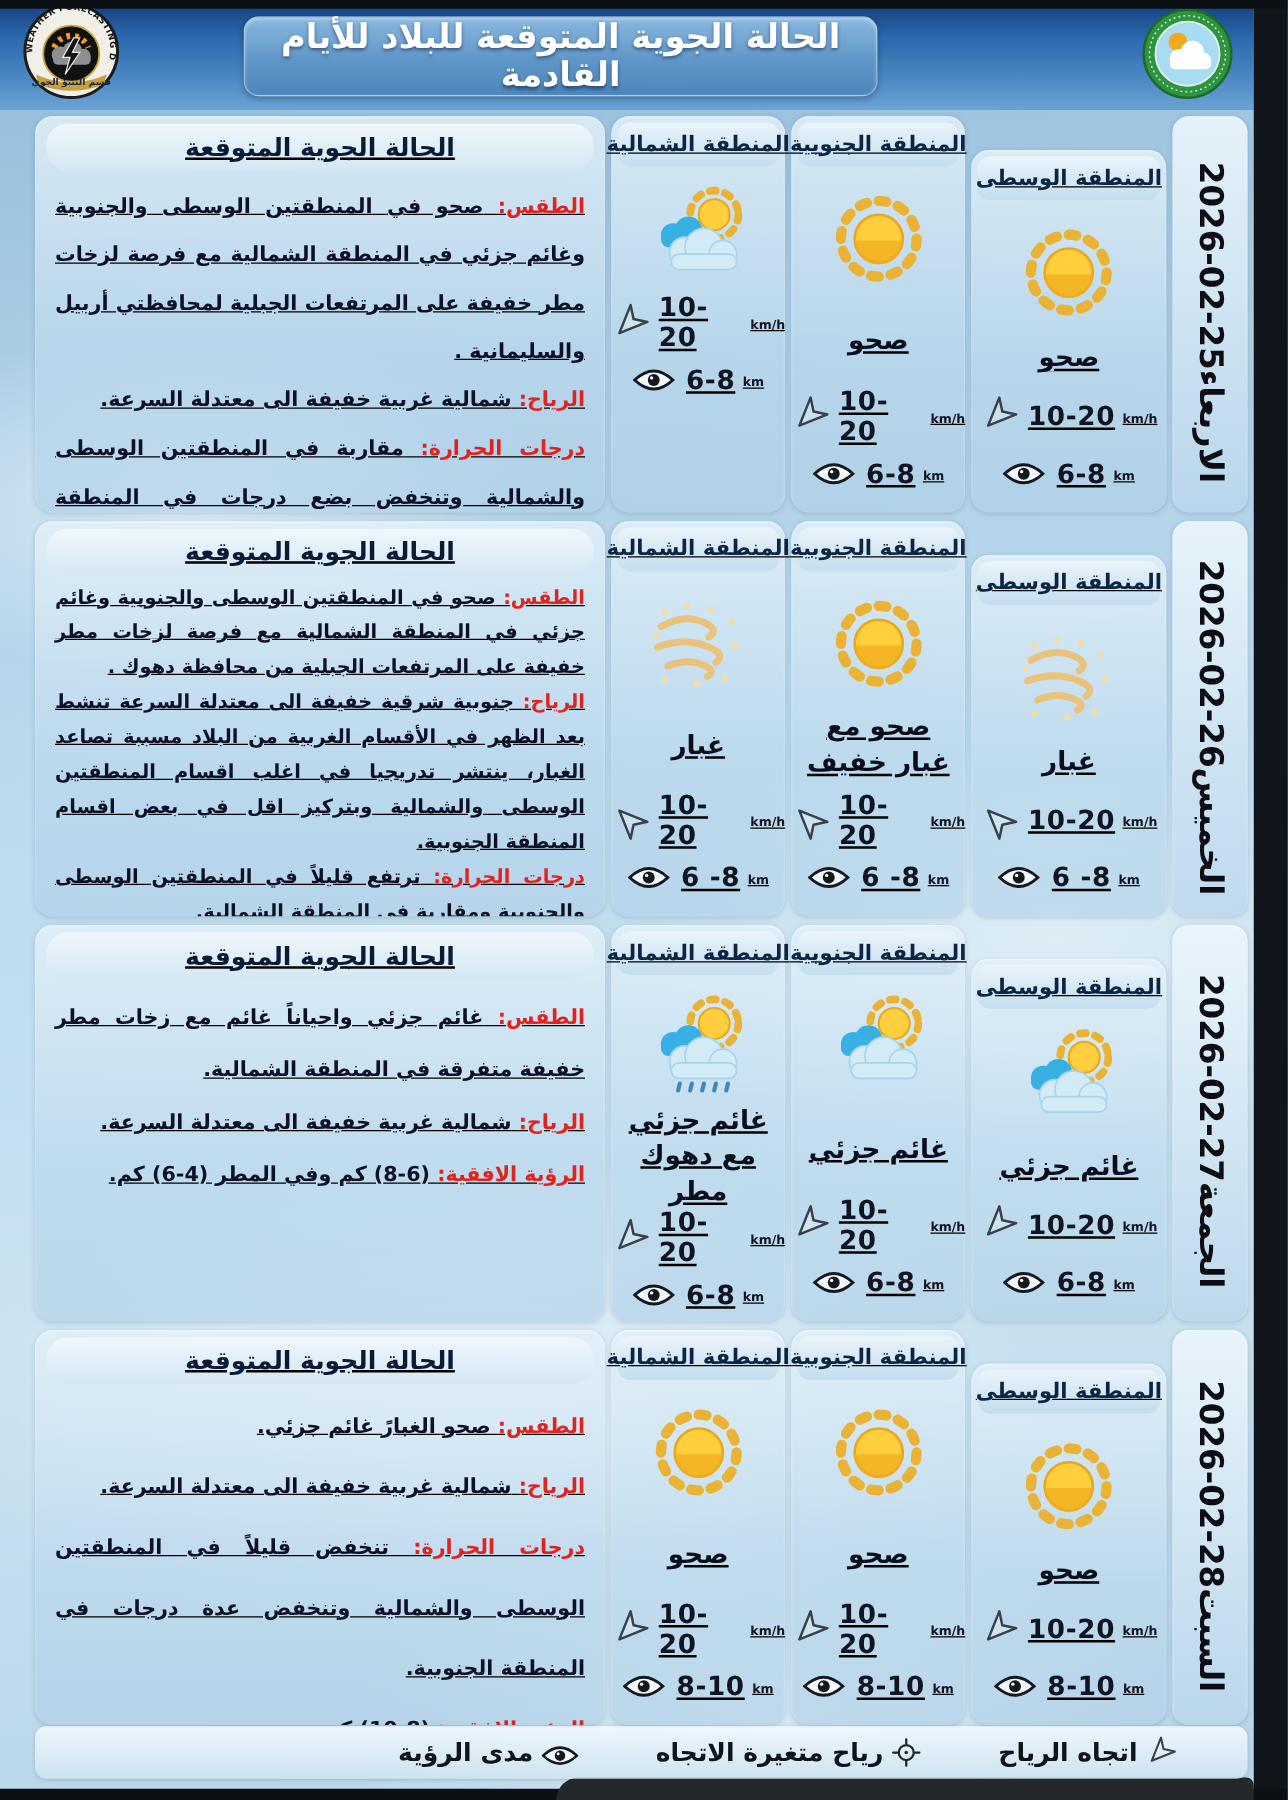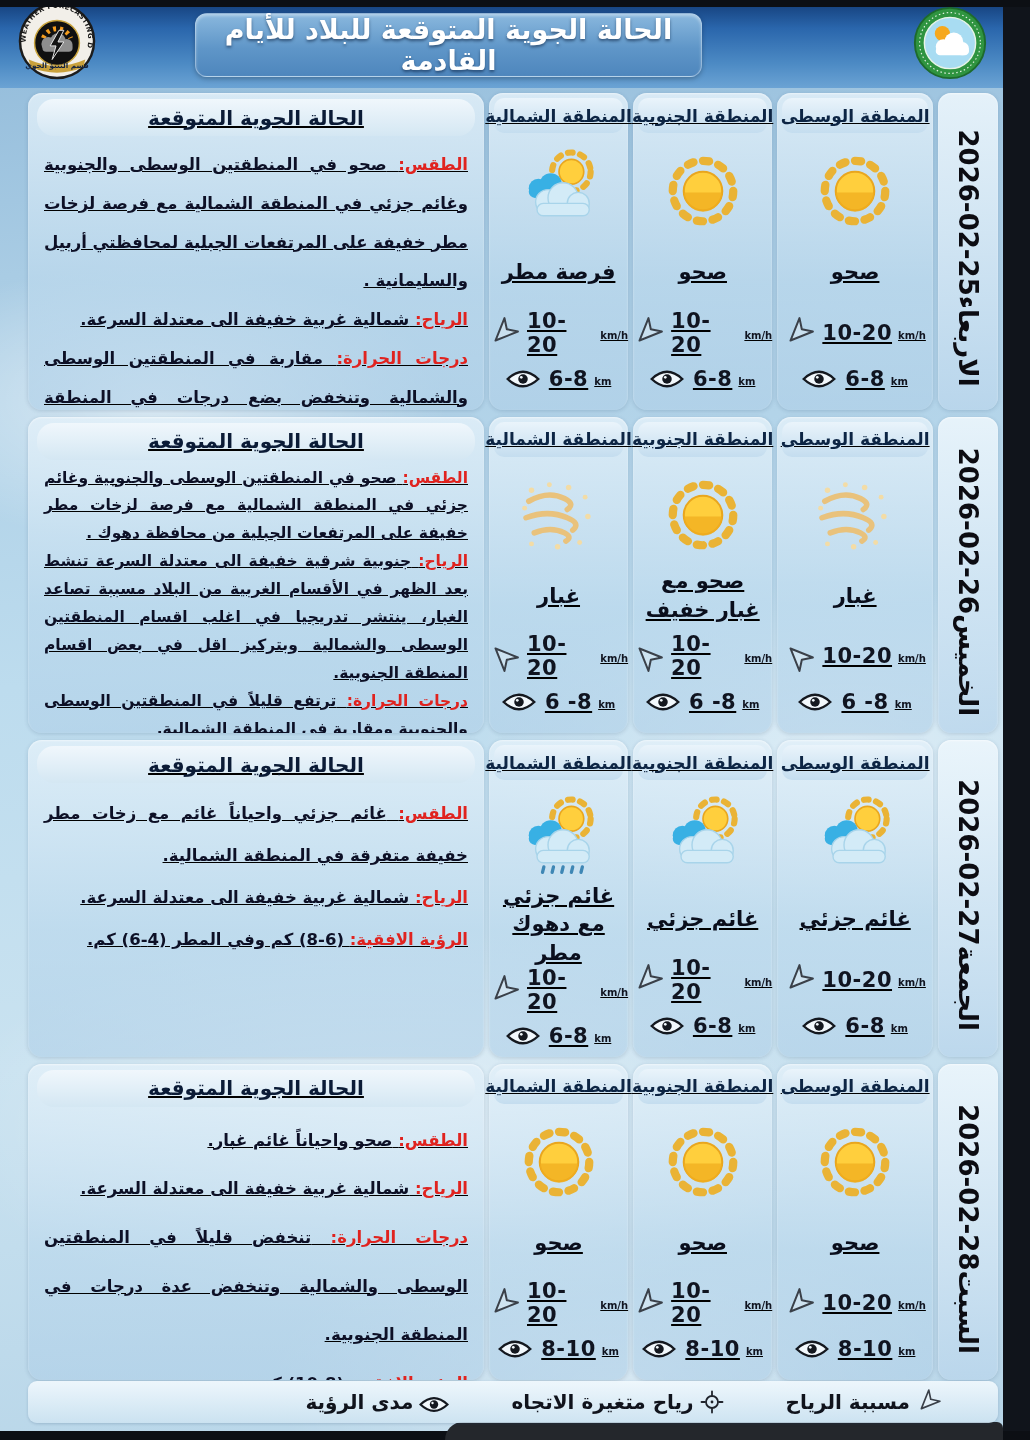--- a/index.html
+++ b/index.html
@@ -53,21 +53,21 @@
   .panel-body{padding:8px 16px 6px;direction:rtl;text-align:justify;color:#0d1026;
     font-size:16.5px;font-weight:700;line-height:2.35;overflow:hidden;}
   .panel-body p{margin:0;}
   .lbl{color:#e0231f;}
   .row:nth-of-type(2) .panel-body{font-size:15.5px;line-height:1.8;padding-top:3px;}
   .row:nth-of-type(3) .panel-body{line-height:2.55;}
   .row:nth-of-type(4) .panel-body{line-height:2.95;}
 
   
   .cell{flex:1;display:flex;flex-direction:column;min-width:0;}
-  .cell.central{flex:1.12;}
+  .cell.central{flex:1.12;margin-top:27px;}
   .chip{margin:5px 5px 0;height:35px;flex:none;border-radius:10px;
     background:linear-gradient(180deg,#eaf4fb 0%,#c4ddef 100%);
     display:flex;align-items:center;justify-content:center;
     font-size:17px;font-weight:700;color:#0d2544;direction:rtl;white-space:nowrap;}
   .wicon{width:88px;height:88px;margin:14px auto 0;flex:none;}
   .cond{flex:1;display:flex;align-items:center;justify-content:center;text-align:center;
     font-size:21px;font-weight:700;color:#0a0e1c;direction:rtl;padding:0 6px;line-height:1.35;}
   .metric{display:flex;align-items:center;justify-content:center;gap:9px;height:46px;flex:none;direction:ltr;}
   .arrow{width:29px;height:29px;flex:none;}
   .eye{width:34px;height:22px;flex:none;}
@@ -221,21 +221,20 @@
           <p><span class="lbl">درجات الحرارة:</span> <span>مقاربة في المنطقتين الوسطى والشمالية وتنخفض بضع درجات في المنطقة الجنوبية.</span></p>
 
         </div>
       </div>
 
       <div class="cell card">
         <div class="chip">المنطقة الشمالية</div>
         <svg class="wicon">
             <use href="#i-cloudsun"></use>
           </svg>
-        <div class="cond">فرصة مطر</div>
         <div class="metric">
           <svg class="arrow" style="transform: rotate(225deg);">
               <use href="#i-arrow"></use>
             </svg>
           <span class="mval">10-20</span>
             <span class="munit">km/h</span>
         </div>
         <div class="metric vis">
           <svg class="eye">
               <use href="#i-eye"></use>
@@ -460,21 +459,21 @@
         <div class="date-text">
           <span>الجمعة</span><span class="date-num">27-02-2026</span>
         </div>
       </div>
     </section>
 
     <section class="row">
       <div class="panel card">
         <div class="panel-title">الحالة الجوية المتوقعة</div>
         <div class="panel-body">
-          <p><span class="lbl">الطقس:</span> <span>صحو واحياناً غائم غبار.</span></p>
+          <p><span class="lbl">الطقس:</span> <span>صحو الغبارً غائم جزئي.</span></p>
           <p><span class="lbl">الرياح:</span> <span>شمالية غربية خفيفة الى معتدلة السرعة.</span></p>
           <p><span class="lbl">درجات الحرارة:</span> <span>تنخفض قليلاً في المنطقتين الوسطى والشمالية وتنخفض عدة درجات في المنطقة الجنوبية.</span></p>
           <p><span class="lbl">الرؤية الافقية:</span> <span>(8-10) كم.</span></p>
         </div>
       </div>
 
       <div class="cell card">
         <div class="chip">المنطقة الشمالية</div>
         <svg class="wicon">
             <use href="#i-sun"></use>
@@ -547,21 +546,21 @@
       </div>
     </section>
 
   </div>
 
   <div class="footer">
     <div class="leg">
       <svg class="arrow" style="transform:rotate(225deg)">
           <use href="#i-arrow"></use>
         </svg>
-      <span>مسببة الرياح</span>
+      <span>اتجاه الرياح</span>
     </div>
     <div class="leg">
       <svg class="comp">
           <use href="#i-compass"></use>
         </svg>
       <span>رياح متغيرة الاتجاه</span>
     </div>
     <div class="leg">
       <svg class="eye">
           <use href="#i-eye"></use>

